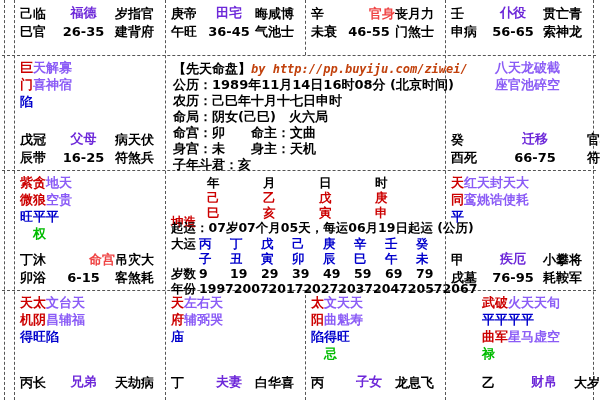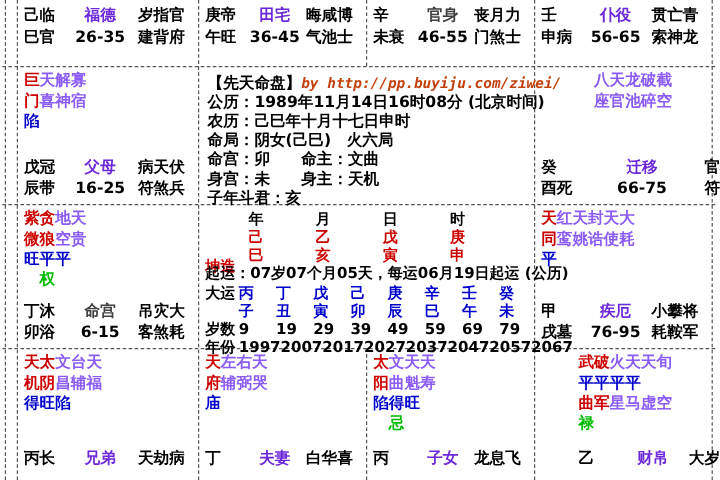--- a/index.html
+++ b/index.html
@@ -15,21 +15,21 @@
   .bs{color:#0000cc;}
   .hs{color:#00bb00;}
   .prow{display:flex;justify-content:space-between;padding:0 10px 0 6px;line-height:18px;}
   .prow.top{padding-top:5px;}
   .prow.bot{position:absolute;bottom:3px;left:0;right:0;}
   .prow.r4{position:absolute;top:84px;left:0;right:0;}
   .pcol.left{min-width:32px;text-align:left;}
   .pcol.mid{flex:1;text-align:center;}
   .pcol.right{text-align:left;min-width:40px;}
   .pal.green{color:#6d28d9;font-family:Liberation Mono, monospace;}
-  .pal.red{color:#404040;}
+  .pal.red{color:#ef4444;text-align:right;}
   .center-info{position:absolute;left:165px;top:55px;width:280px;height:115px;
                padding:6px 0 0 8px;line-height:16px;font-size:13px;box-sizing:border-box;}
   .center-info .line{white-space:pre;}
   .link{color:#c2410c;font-style:italic;font-family:"DejaVu Sans Mono",monospace;font-size:12px;}
   .bazi{position:absolute;left:165px;top:170px;width:280px;height:120px;
         padding-top:5px;font-size:12.5px;box-sizing:border-box;}
   .brow{display:flex;line-height:15px;height:15px;white-space:pre;}
   .lbl{flex:0 0 28px;padding-left:6px;}
   .lbl4{flex:0 0 36px;padding-left:6px;margin-top:24px;}
   .c4{flex:0 0 56px;}

